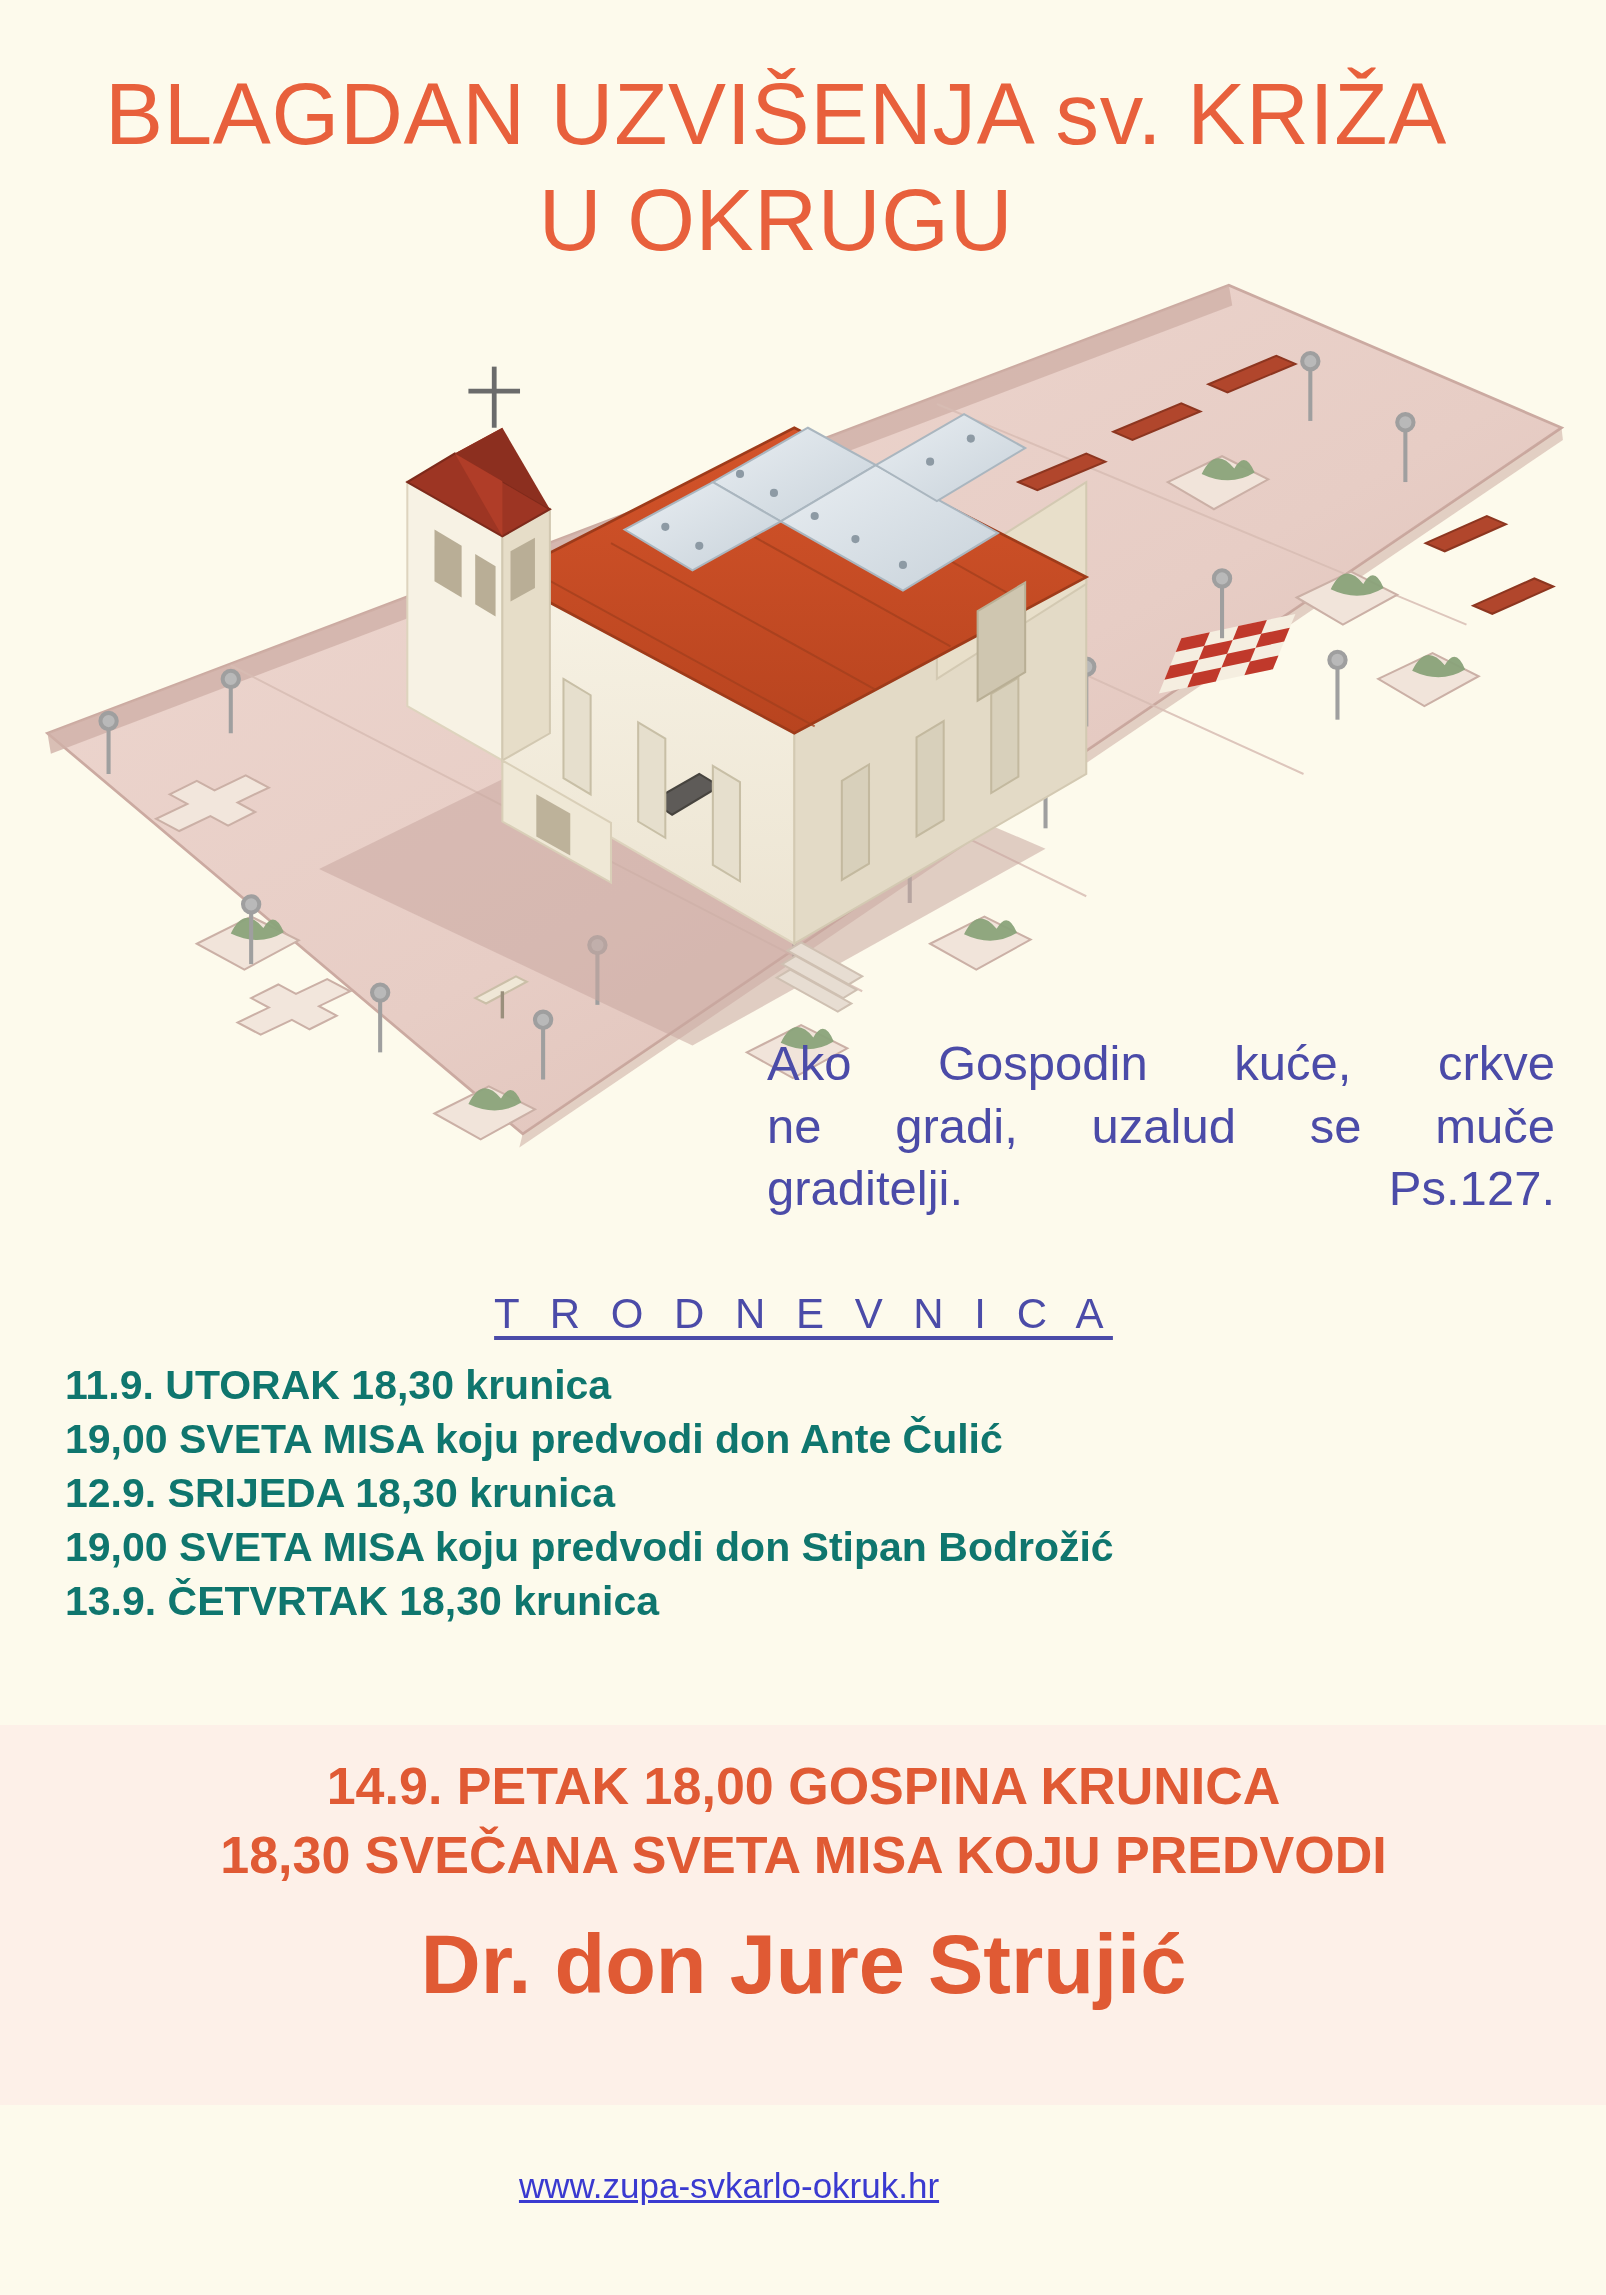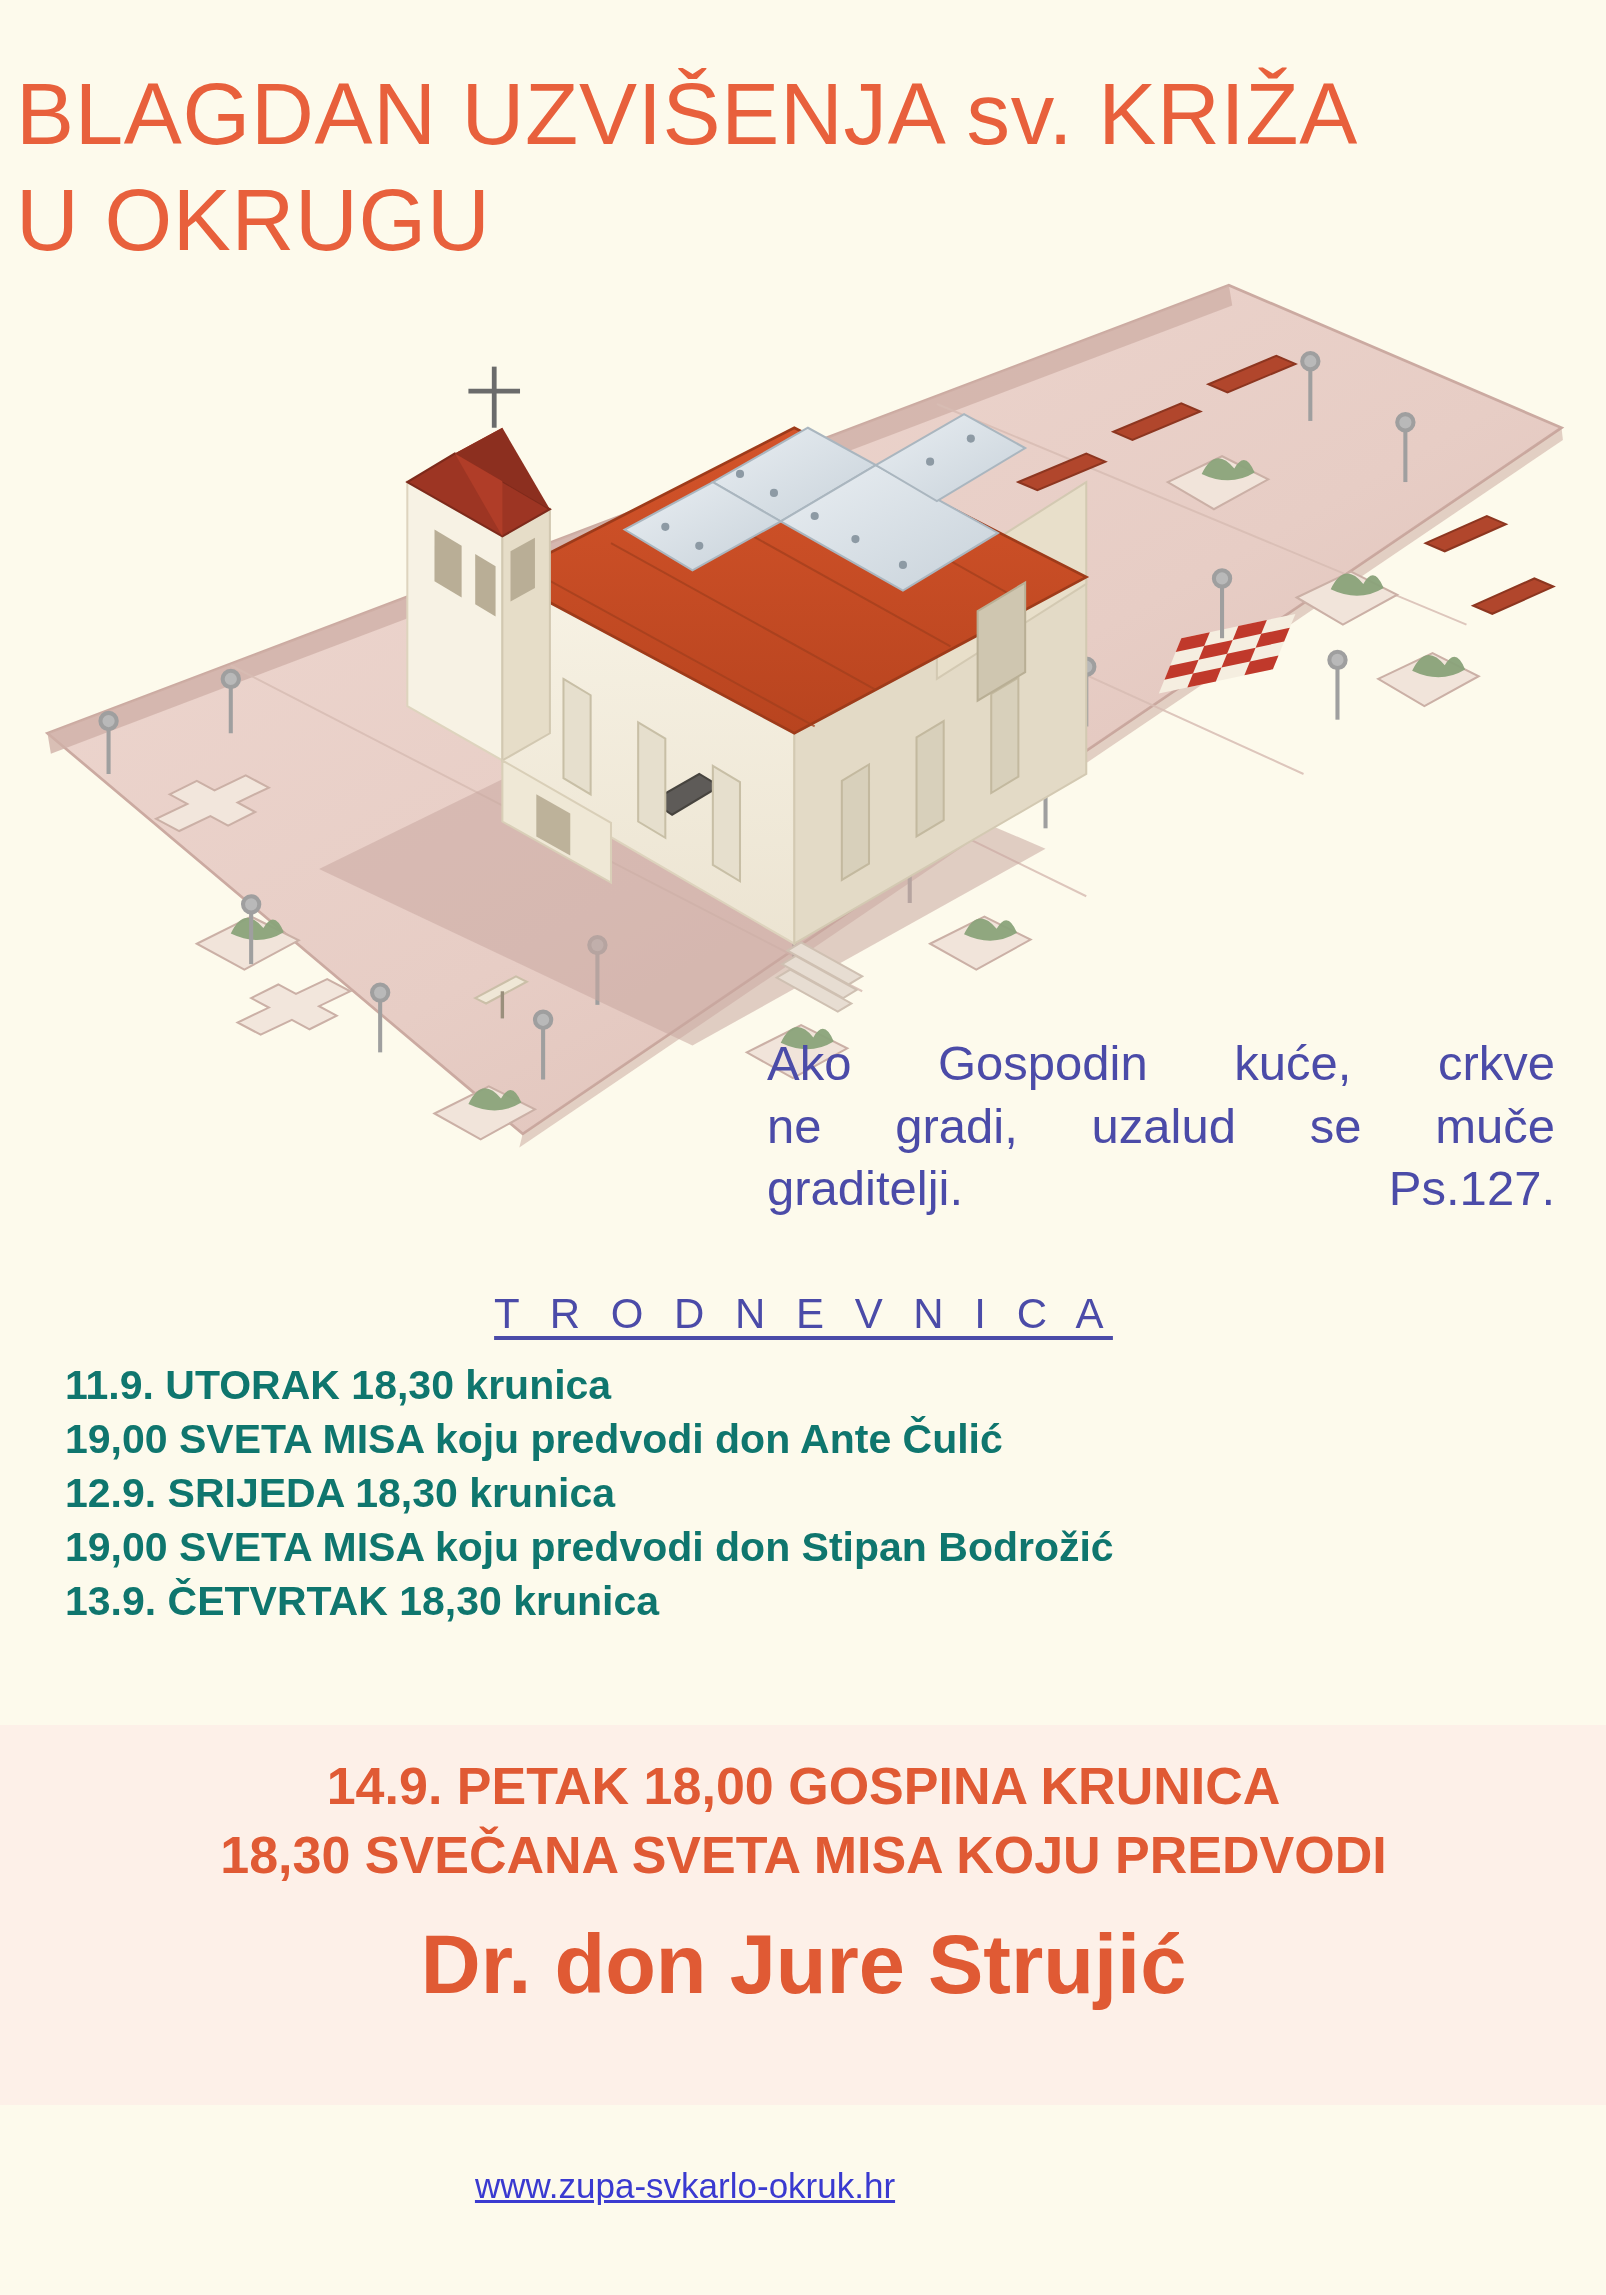--- a/index.html
+++ b/index.html
@@ -19,23 +19,23 @@
     position: relative;
     width: 1607px;
     height: 2295px;
     background: #fdfaec;
   }
 
   
   .title-block {
     position: absolute;
     top: 61px;
-    left: 16px;
+    left: 4px;
     width: 1544px;
-    text-align: left;
+    text-align: center;
     color: #e8603c;
     font-size: 87px;
     font-weight: normal;
     line-height: 1.22;
     letter-spacing: 0.7px;
   }
   .title-line {
     display: block;
     white-space: nowrap;
   }
@@ -141,20 +141,21 @@
     white-space: nowrap;
   }
 
   
   .footer {
     position: absolute;
     top: 2166px;
     left: 0;
     width: 1370px;
     text-align: center;
+    padding-left: 44px;
   }
   .footer a {
     color: #3a3ad0;
     font-size: 35px;
     text-decoration: underline;
   }
 </style>
 </head>
 <body>
 

